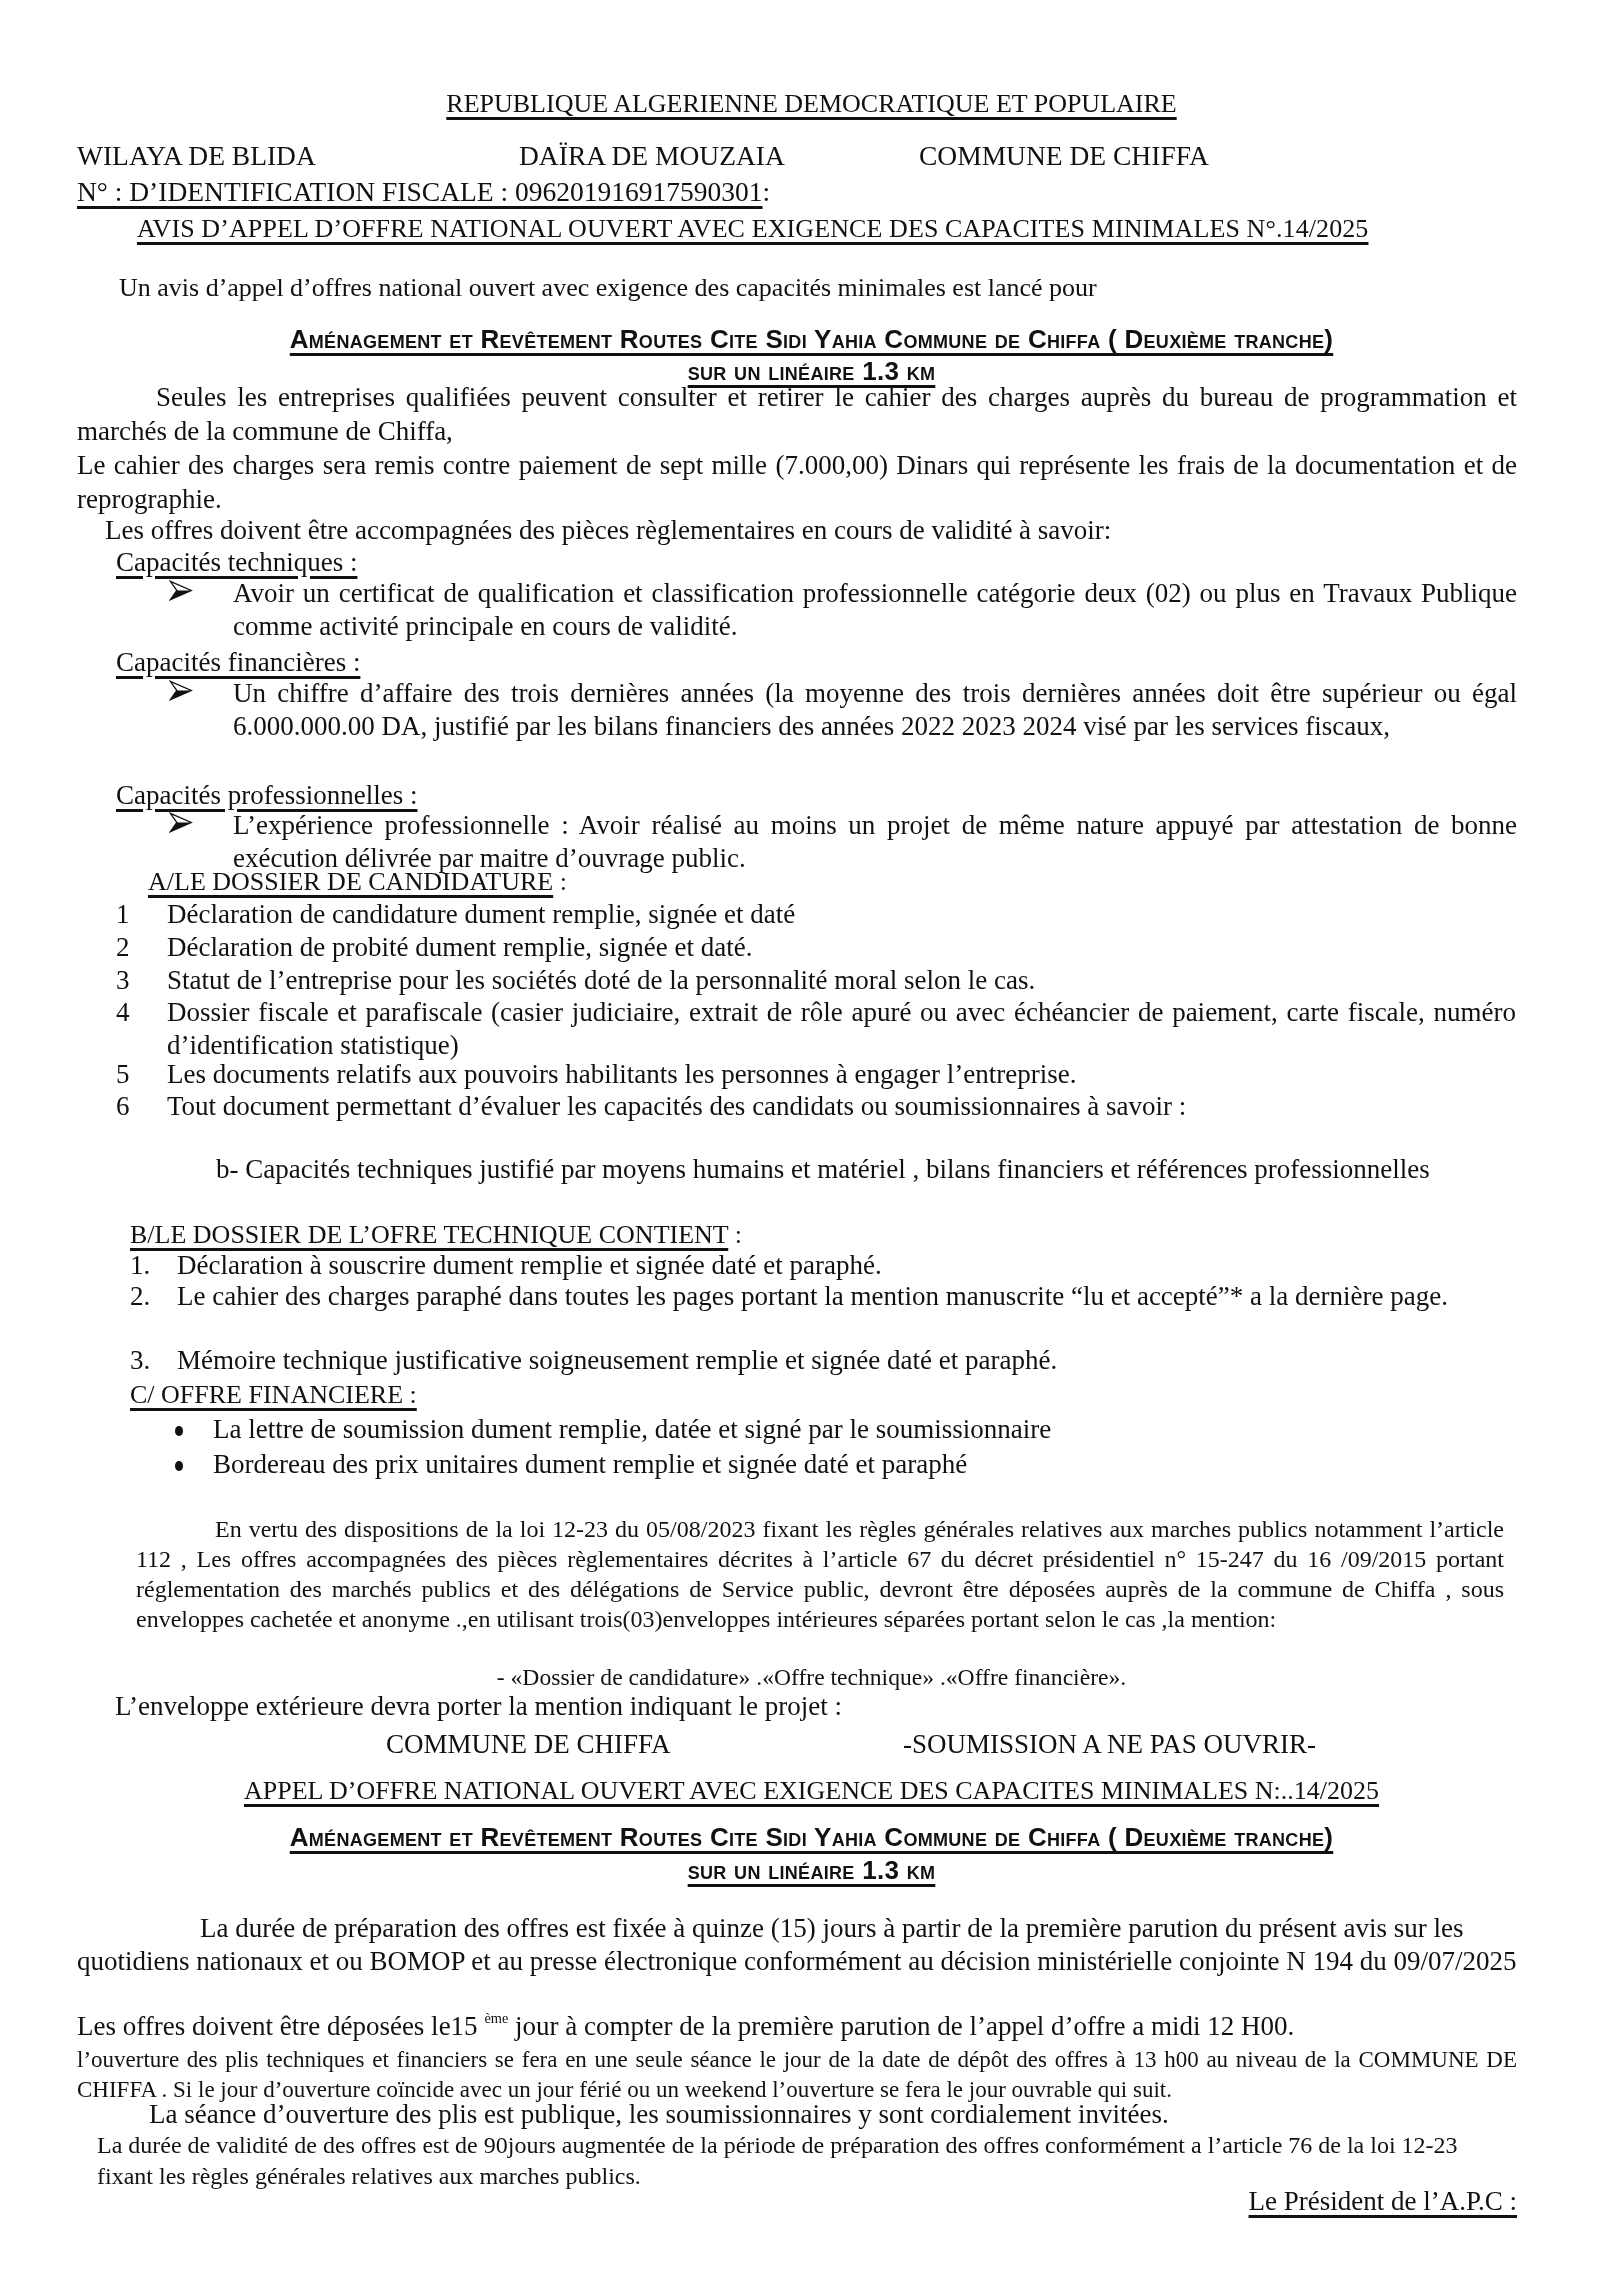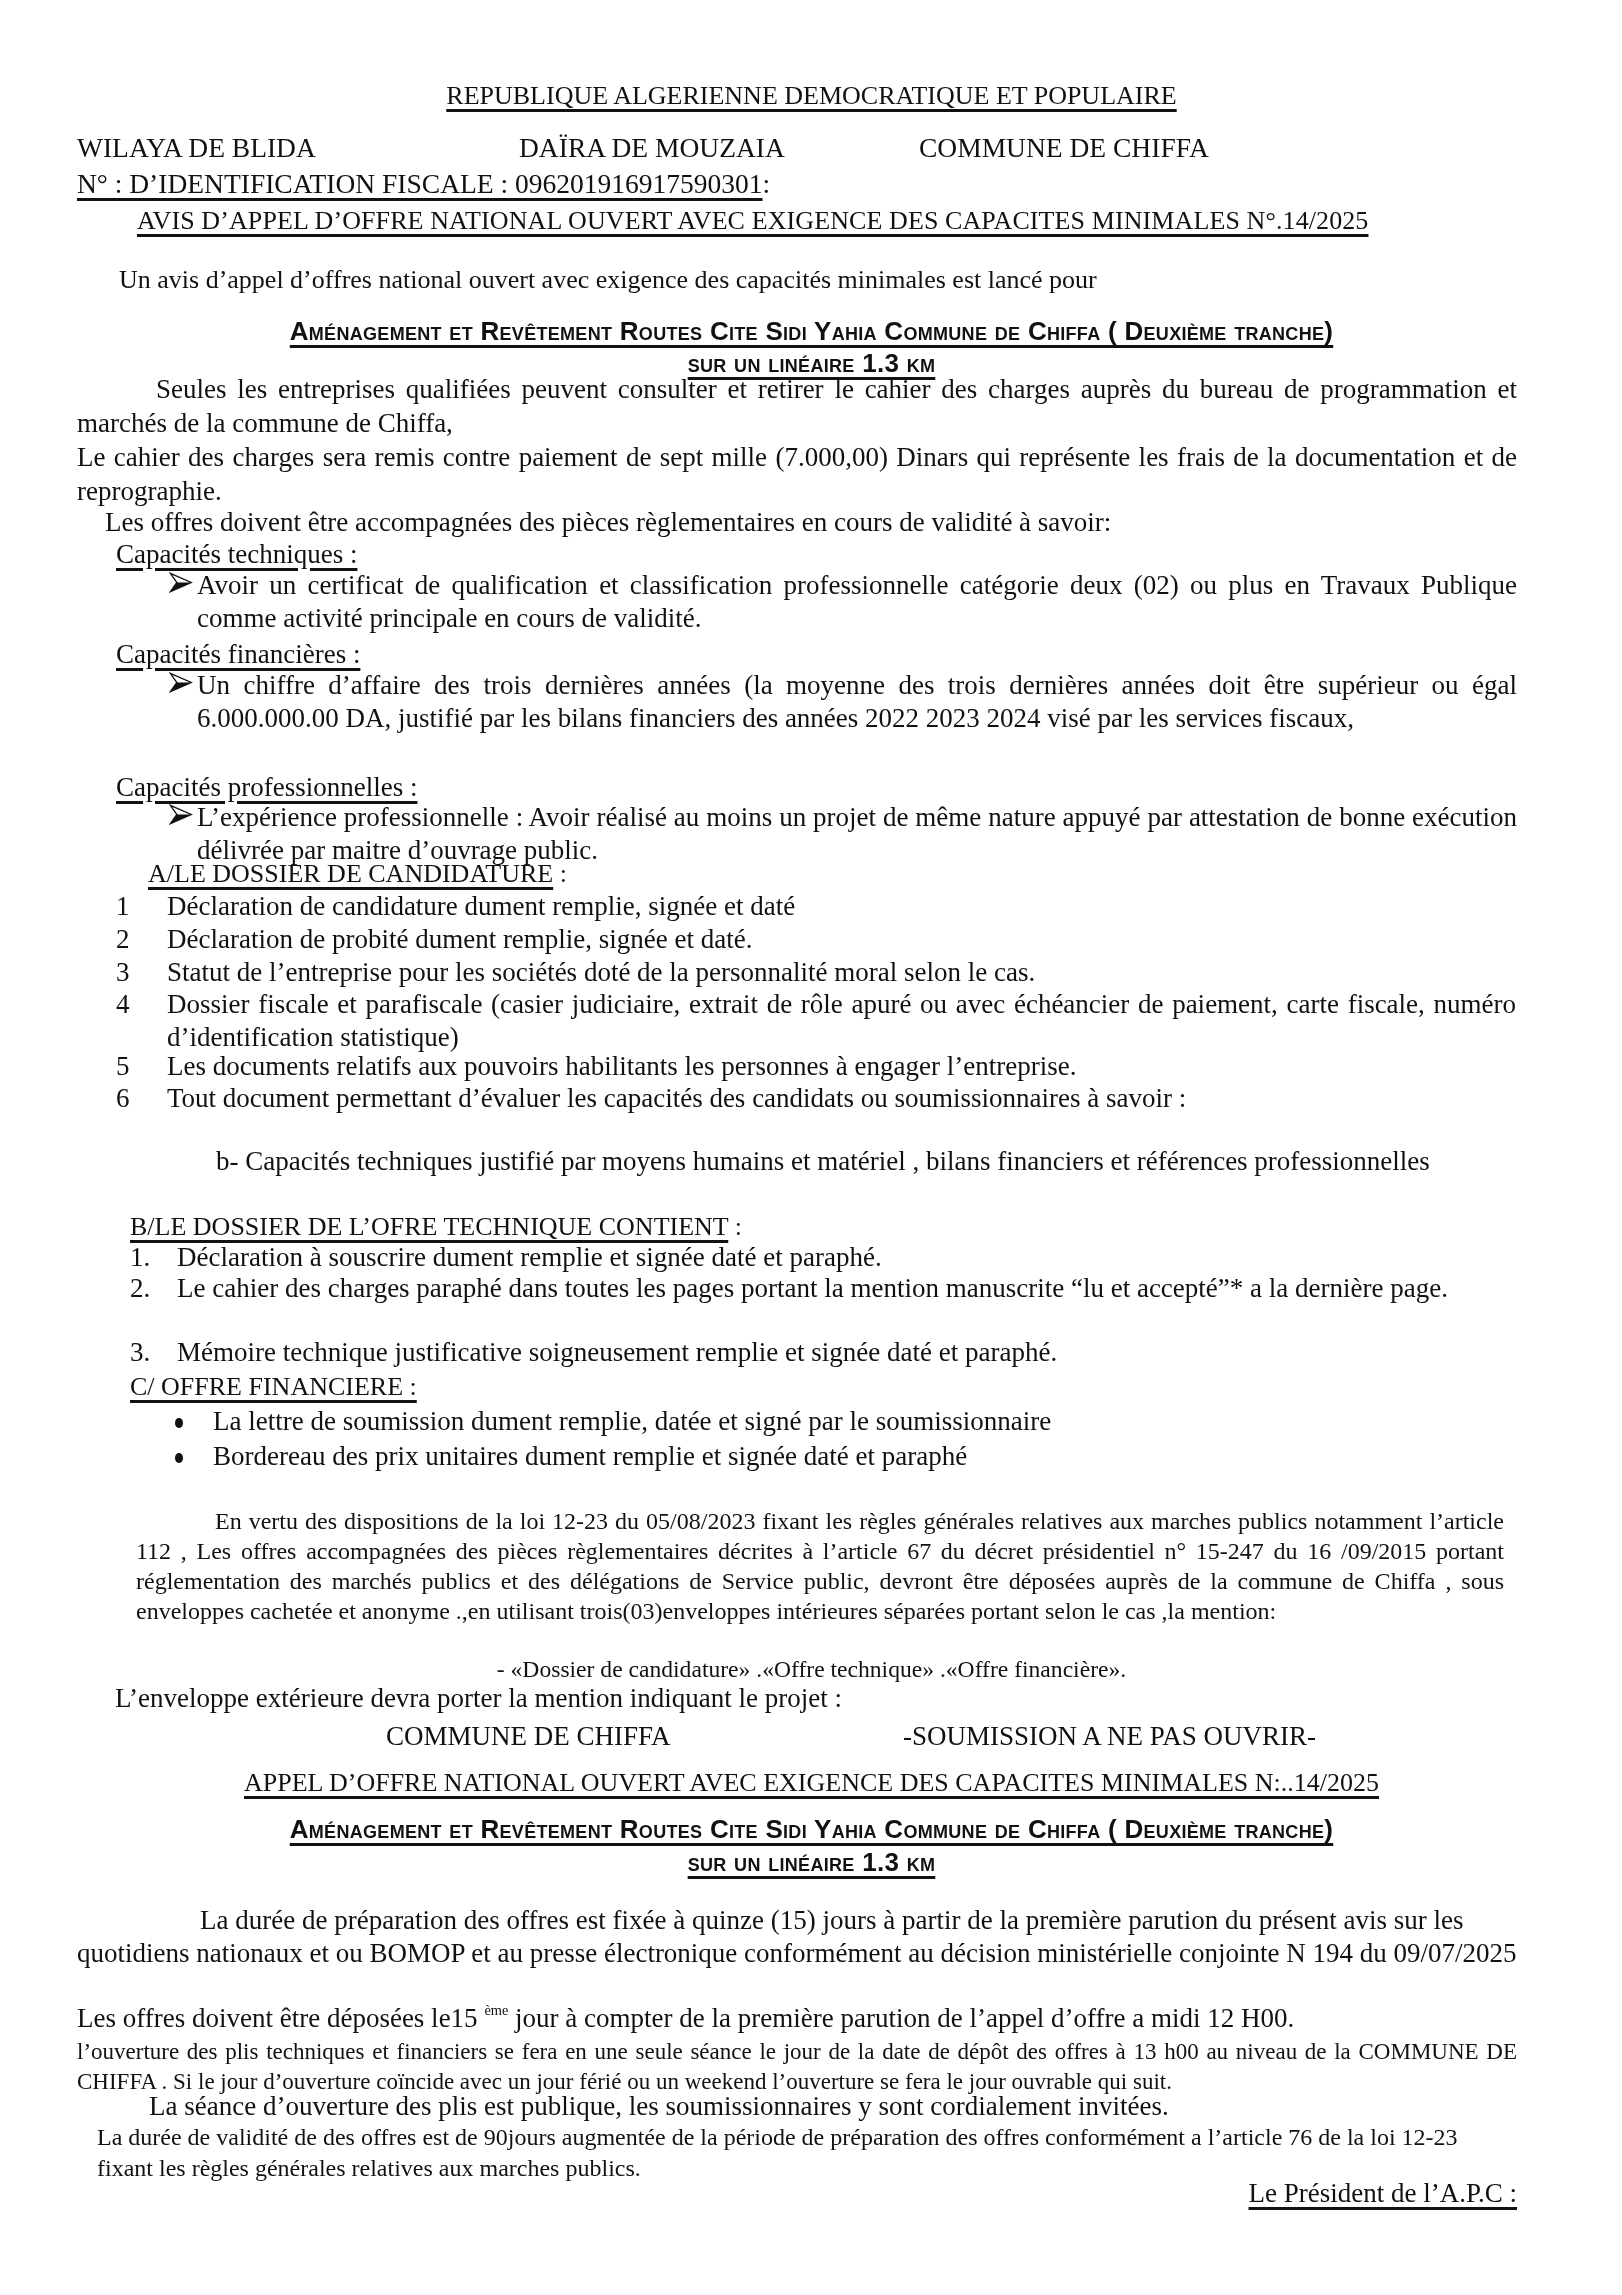--- a/index.html
+++ b/index.html
@@ -1,21 +1,21 @@
 <!DOCTYPE html>
 <html style="font-size:10.5px"><head>
 <meta charset="utf-8">
 <style>
   html, body { margin: 0; padding: 0; background: #ffffff; }
   body {
     width: 1623px; height: 2295px; position: relative; overflow: hidden;
     font-family: "Liberation Serif", "DejaVu Serif", serif;
     color: #111111;
   }
-  .page { position: absolute; left: 0; top: 8px; width: 1623px; height: 1957px; }
+  .page { position: absolute; left: 0; top: 16px; width: 1623px; height: 1957px; }
   .u { text-decoration: underline; text-decoration-thickness: 2.6px; text-underline-offset: 5.2px; }
   .line { position: absolute; white-space: nowrap; }
   .block { position: absolute; }
   .sc { font-variant: small-caps; font-weight: bold; font-family: "Liberation Sans", "DejaVu Sans", sans-serif; letter-spacing: 0.3px; }
 
   
   #h-republic { top: 73px; left: 0; width: 1623px; text-align: center; font-size: 26px; }
   #h-row { top: 124px; left: 77px; width: 1505px; font-size: 27.5px; }
   #h-row span { position: absolute; top: 0; }
   #h-fiscal { top: 160px; left: 77px; font-size: 27.5px; }
@@ -34,21 +34,21 @@
   #p-cahier { top: 432px; left: 77px; width: 1440px; }
   #p-offres { top: 499px; left: 105px; font-size: 27px; }
 
   .sec-label { font-size: 27px; }
   #cap-tech { top: 531px; left: 116px; }
   #cap-fin { top: 631px; left: 116px; }
   #cap-pro { top: 764px; left: 116px; }
 
   .arrow-item { left: 169px; width: 1348px; font-size: 27px; line-height: 33px; }
   .arrow-item .glyph { position: absolute; left: 0; top: 2.6px; width: 23.6px; height: 21px; }
-  .arrow-item .txt { margin-left: 28px; text-align: justify; display: block; }
+  .arrow-item .txt { margin-left: 64px; text-align: justify; display: block; }
   #arrow-tech { top: 561px; }
   #arrow-fin { top: 661px; }
   #arrow-pro { top: 793px; }
 
   #sec-a { top: 851px; left: 148px; font-size: 26px; }
   .num-list { font-size: 27px; line-height: 33px; }
   .num-item { position: absolute; left: 116px; width: 1400px; }
   .num-item .n { position: absolute; left: 0; }
   .num-item .t { display: block; margin-left: 51px; text-align: justify; }
   .sub-item { position: absolute; left: 216px; width: 1302px; font-size: 27px; line-height: 33px; text-align: justify; }

